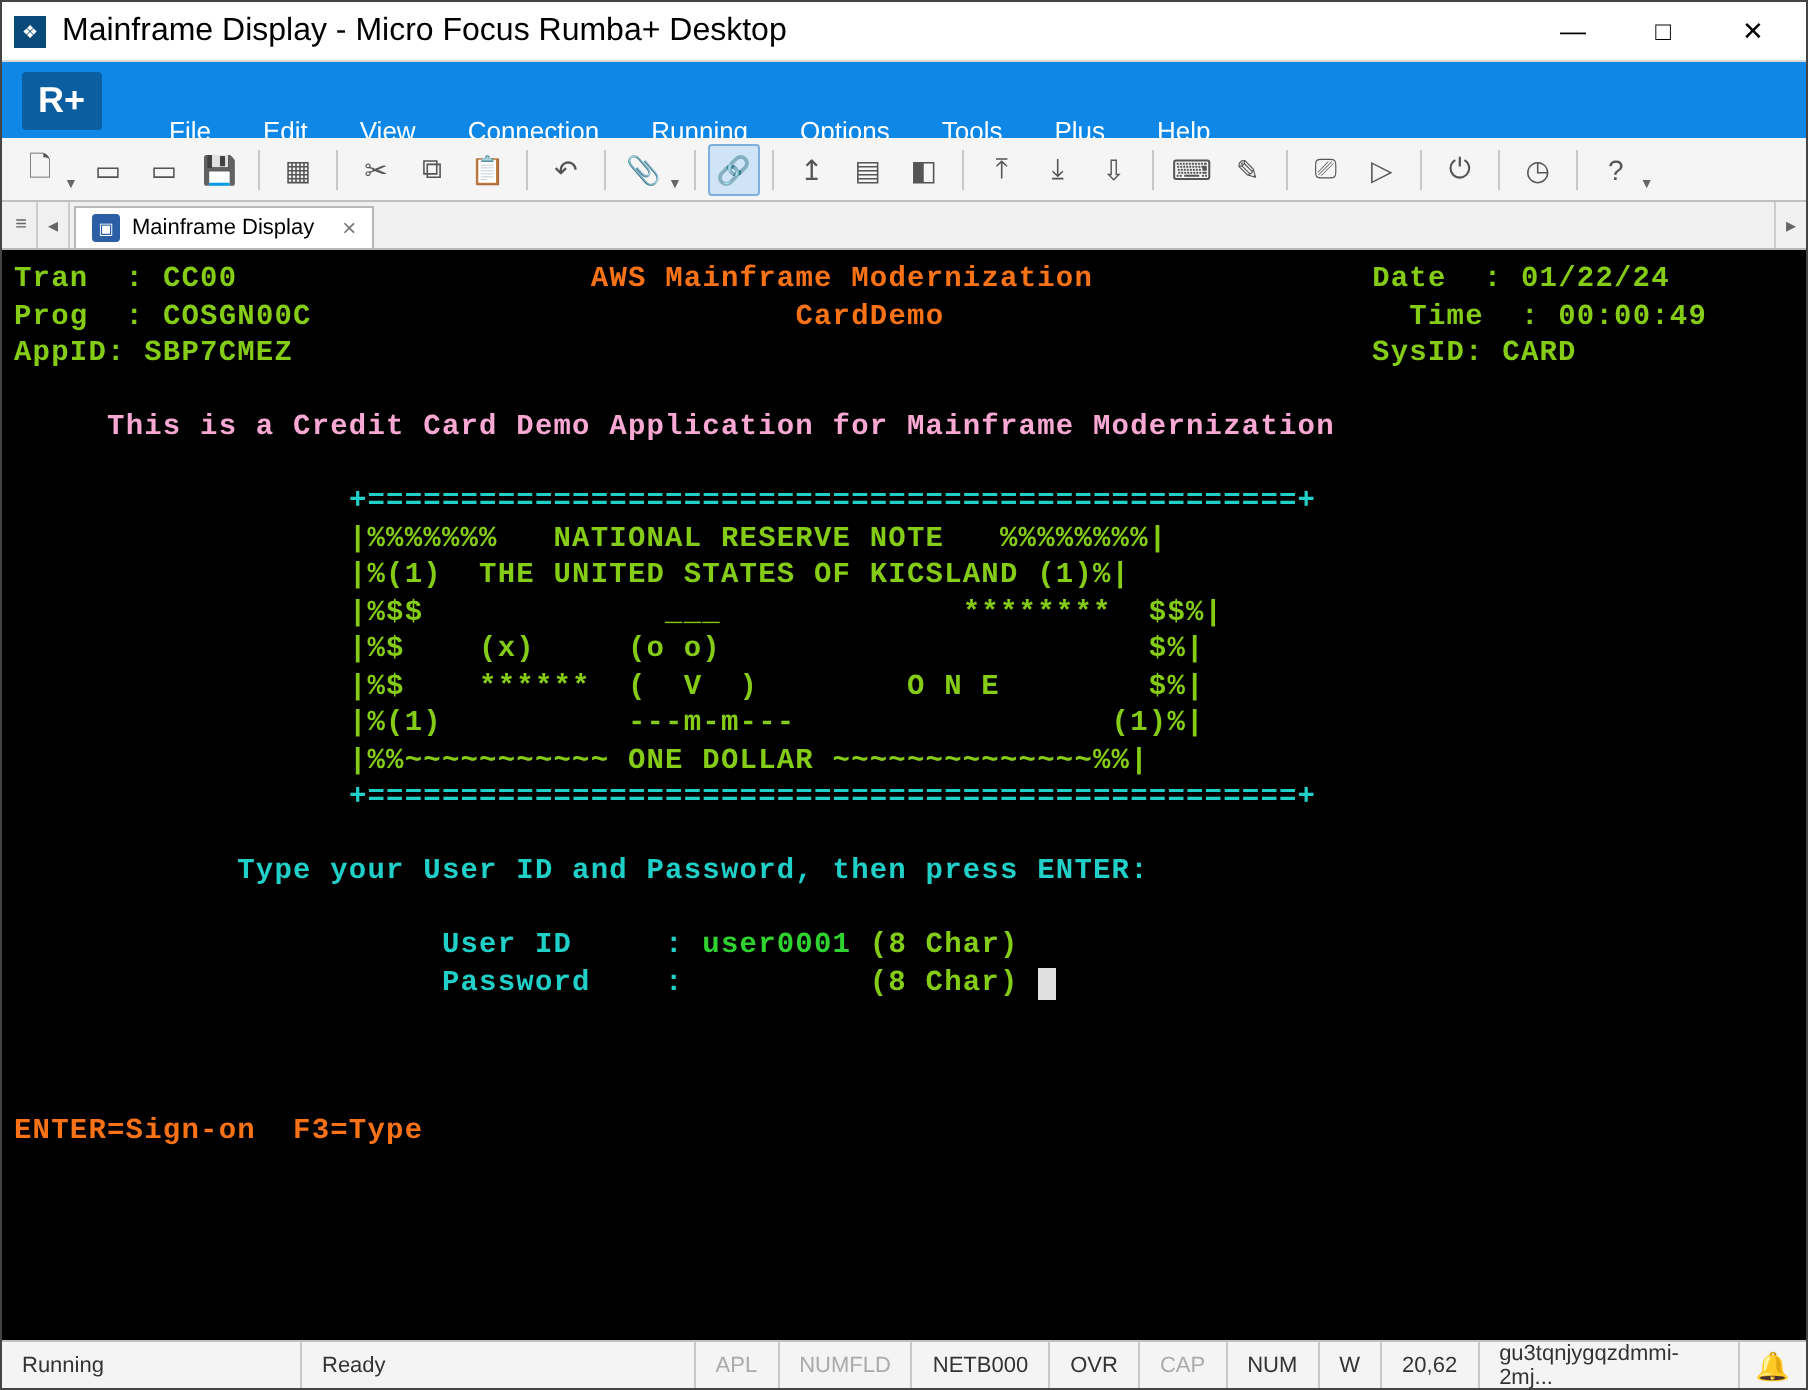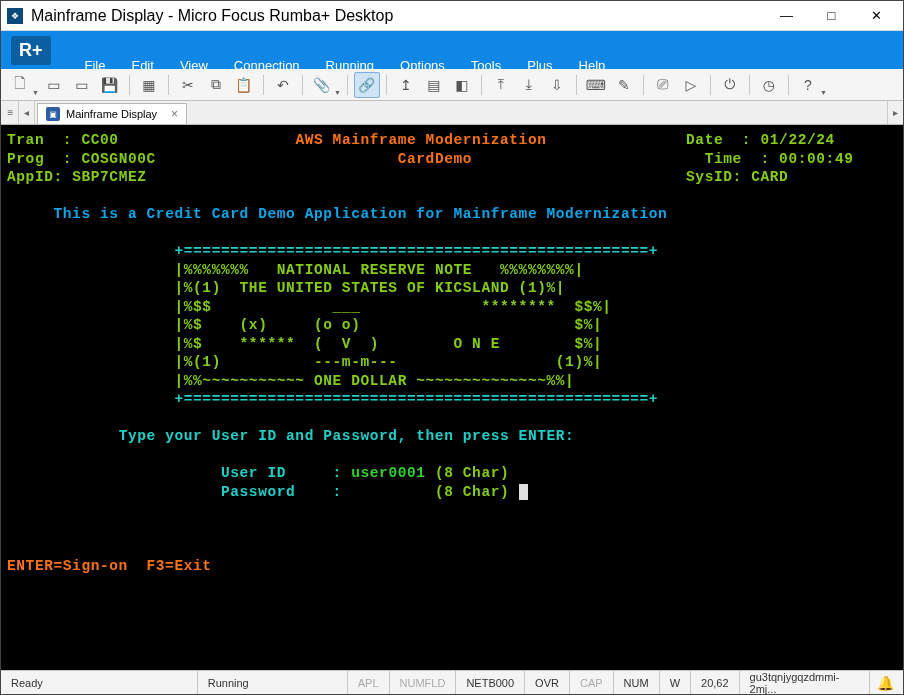--- a/index.html
+++ b/index.html
@@ -132,21 +132,21 @@
     white-space: pre;
     padding: 6px 6px;
     letter-spacing: 0.6px;
     overflow:hidden;
     font-weight: bold;
   }
   .c-yellow { color:#f97316; }
   .c-blue   { color:#84cc16; }
   .c-cyan   { color:#20d0c8; }
   .c-green  { color:#2fd32f;text-align:right; }
-  .c-white  { color:#0ea5e9; }
+  .c-white  { color:#f9a8d4; }
   .cursor   { background:#e0e0e0; color:#000; }
 
   
   .statusbar {
     height: 24px;
     background:#f4f4f4;
     border-top:1px solid #c0c0c0;
     display:flex;
     align-items:center;
     font-size:11px;
@@ -256,26 +256,26 @@
                   <span class="c-blue">|%%~~~~~~~~~~~ ONE DOLLAR ~~~~~~~~~~~~~~%%|</span>
                   <span class="c-cyan">+==================================================+</span>
 
             <span class="c-cyan">Type your User ID and Password, then press ENTER:</span>
 
                        <span class="c-cyan">User ID     :</span> <span class="c-green">user0001</span> <span class="c-blue">(8 Char)</span>
                        <span class="c-cyan">Password    :</span>          <span class="c-blue">(8 Char)</span> <span class="cursor"> </span>
 
 
 
-<span class="c-yellow">ENTER=Sign-on  F3=Exit</span>
+<span class="c-yellow">ENTER=Sign-on  F3=Type</span>
 </div>
 
 <div class="statusbar">
+  <div class="status-cell" style="width:150px">Running</div>
   <div class="status-cell status-flex">Ready</div>
-  <div class="status-cell" style="width:150px">Running</div>
   <div class="status-cell dim">APL</div>
   <div class="status-cell dim">NUMFLD</div>
   <div class="status-cell">NETB000</div>
   <div class="status-cell">OVR</div>
   <div class="status-cell dim">CAP</div>
   <div class="status-cell">NUM</div>
   <div class="status-cell">W</div>
   <div class="status-cell">20,62</div>
   <div class="status-cell" style="width:130px">gu3tqnjygqzdmmi-2mj...</div>
   <div class="bell noborder">🔔</div>

